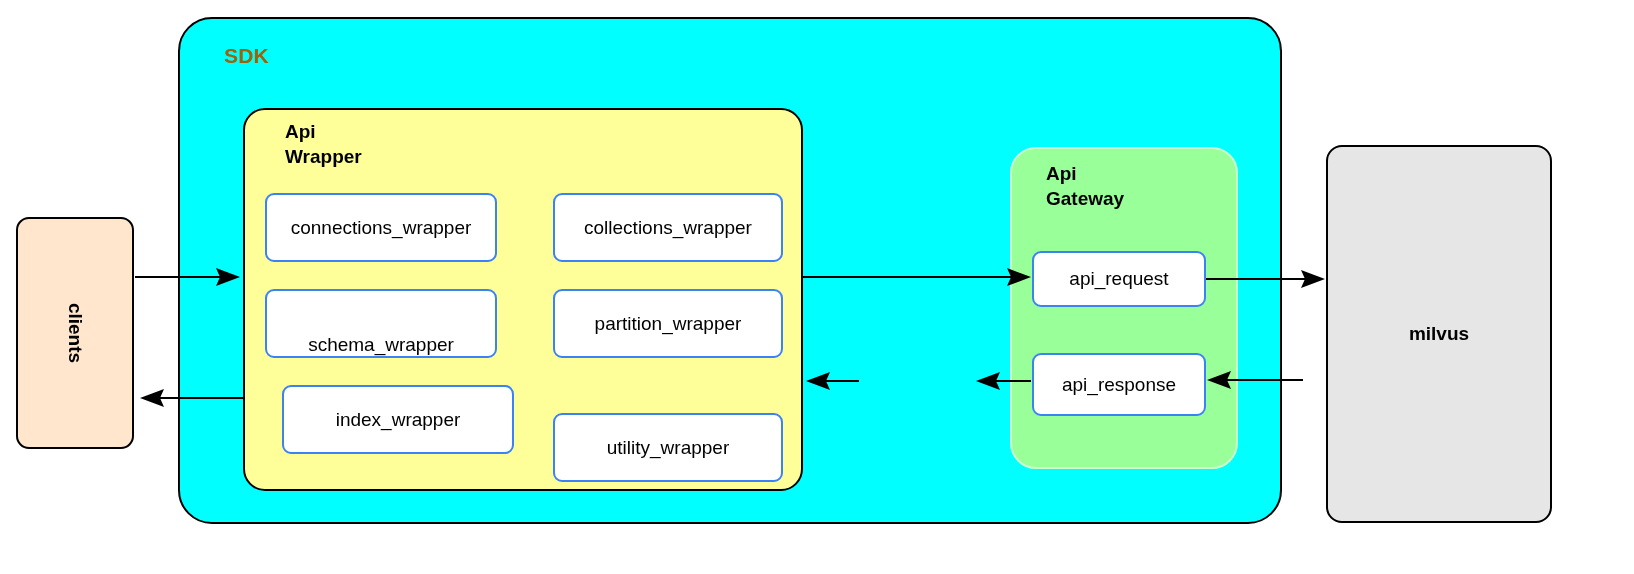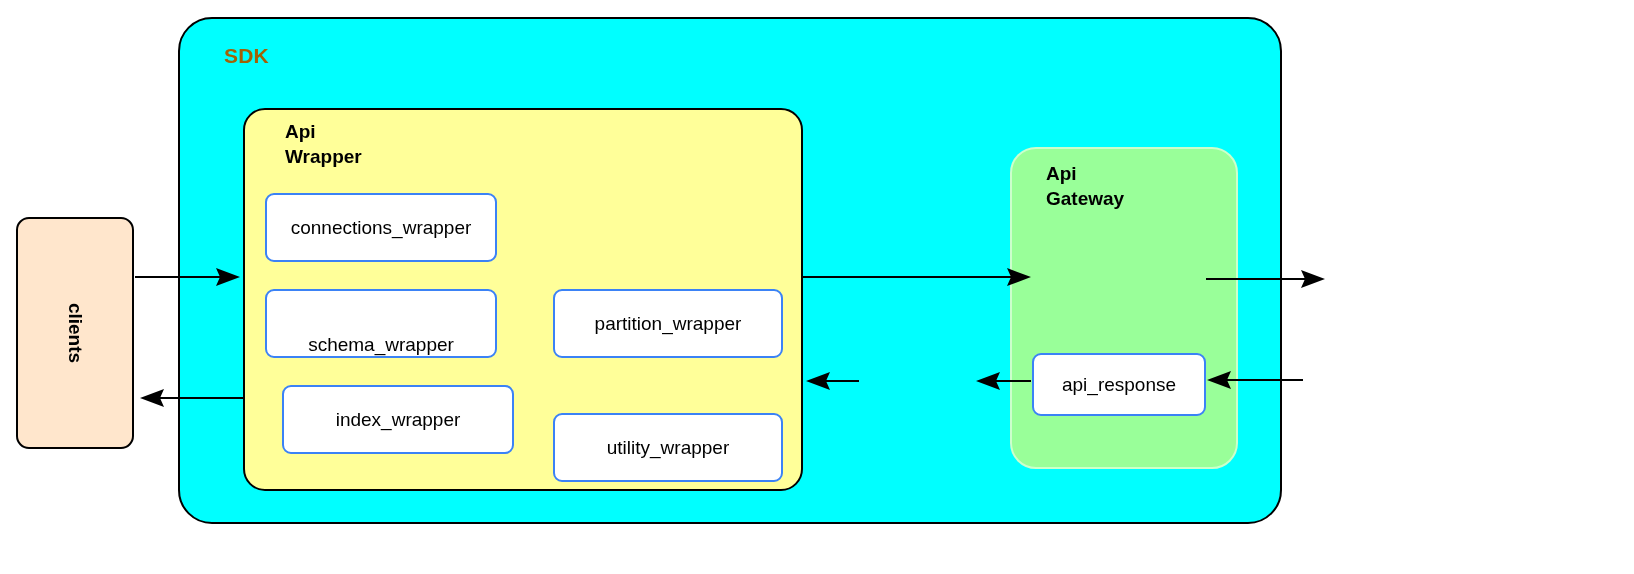--- a/index.html
+++ b/index.html
@@ -181,43 +181,52 @@
   </div>
 
   <div class="box apiwrapper-container">
     <div class="apiwrapper-label">Api
 Wrapper</div>
   </div>
 
   <div class="box leaf" style="left:265px; top:193px; width:232px; height:69px;">
     <span>connections_wrapper</span>
   </div>
+  <div class="box leaf" style="left:553px; top:193px; width:230px; height:69px;">
+    <span>collections_wrapper</span>
+  </div>
   <div class="box leaf" style="left:265px; top:289px; width:232px; height:69px;align-items:flex-end;">
     <span>schema_wrapper</span>
   </div>
   <div class="box leaf" style="left:553px; top:289px; width:230px; height:69px;">
     <span>partition_wrapper</span>
   </div>
   <div class="box leaf" style="left:282px; top:385px; width:232px; height:69px;">
     <span>index_wrapper</span>
   </div>
   <div class="box leaf" style="left:553px; top:385px; width:230px; height:69px;margin-top:28px;">
     <span>utility_wrapper</span>
   </div>
 
 
   <div class="box apigateway-container">
     <div class="apigateway-label">Api
 Gateway</div>
   </div>
 
+  <div class="box leaf" style="left:1032px; top:251px; width:174px; height:56px;">
+    <span>api_request</span>
+  </div>
   <div class="box leaf" style="left:1032px; top:353px; width:174px; height:63px;">
     <span>api_response</span>
   </div>
 
+  <div class="box milvus-box">
+    <span>milvus</span>
+  </div>
 
   <svg id="connectors" viewBox="0 0 1634 574" width="1634" height="574">
 
     <g>
       <line class="conn-line" x1="135" y1="277" x2="222" y2="277"></line>
       <polygon class="conn-head" points="240,277 216,268 220,277 216,286"></polygon>
     </g>
 
     <g>
       <line class="conn-line" x1="245" y1="398" x2="159" y2="398"></line>

